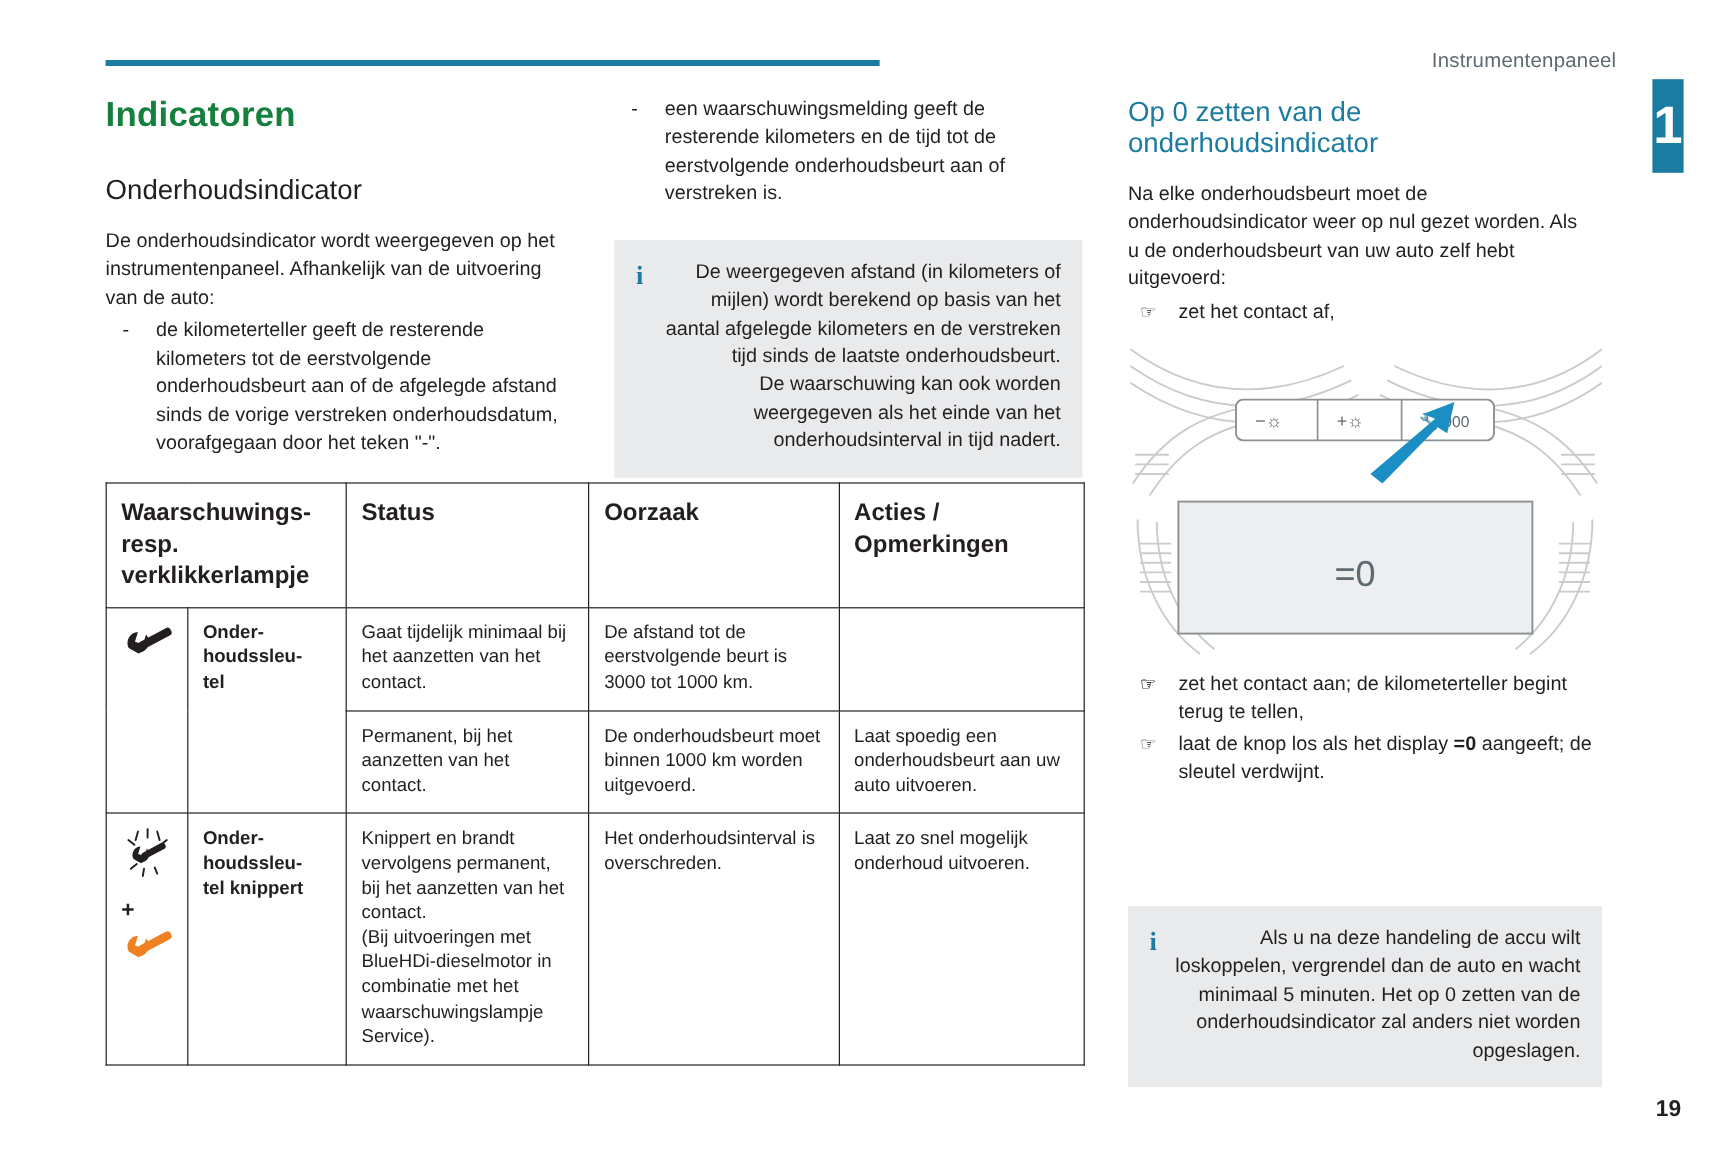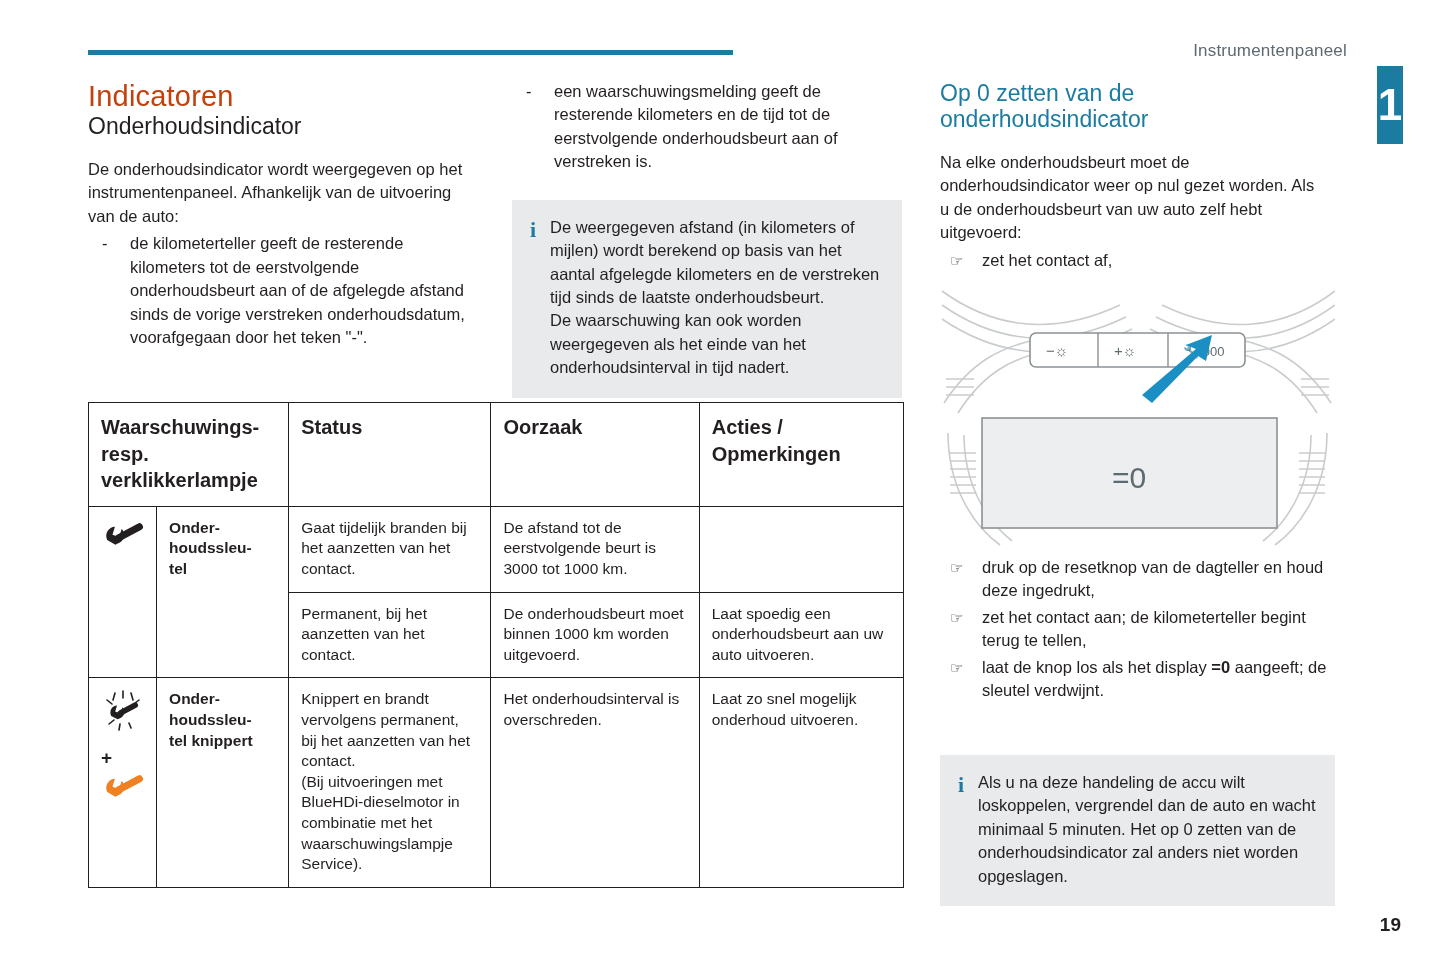--- a/index.html
+++ b/index.html
@@ -53,23 +53,23 @@
     justify-content: center;
     line-height: 1;
   }
   
   .col1 { position: absolute; left: 88px; top: 80px; width: 390px; }
   .col2 { position: absolute; left: 512px; top: 80px; width: 390px; }
   .col3 { position: absolute; left: 940px; top: 80px; width: 395px; }
 
   h1.title {
     font-size: 29px;
-    font-weight: normal;
-    color: #c2410c;
-    margin: 0 0 0 0;
+    font-weight: bold;
+    color: #15803d;
+    margin: 0 0 32px 0;
     letter-spacing: 0.2px;
   }
   h2.subtitle {
     font-size: 23px;
     font-weight: normal;
     color: #231f20;
     margin: 0 0 18px 0;
   }
   h2.subtitle.blue {
     color: #1b7ba0;
@@ -133,20 +133,21 @@
   .info-i {
     color: #1b7ba0;
     font-weight: bold;
     font-size: 22px;
     line-height: 1;
     font-family: "Liberation Serif", serif;
   }
   .infobox .itext {
     font-size: 16.5px;
     line-height: 1.42;
+    text-align: right;
   }
   
   .tbl {
     position: absolute;
     left: 88px;
     top: 402px;
     width: 816px;
     border-collapse: collapse;
     table-layout: fixed;
   }
@@ -285,21 +286,20 @@
 
       <rect x="42" y="135" width="295" height="110" fill="#eceeef" stroke="#8c9194" stroke-width="1.6"></rect>
       <text x="172" y="205" font-family="Liberation Sans, sans-serif" font-size="30" fill="#5e6a71">=0</text>
     </svg>
   </div>
 
   <div style="position:absolute; left:940px; top:556px; width:395px;">
     <ul class="hand">
       <li>
         <span class="marker">☞</span>
-        <span>druk op de resetknop van de dagteller en houd deze ingedrukt,</span>
       </li>
       <li>
         <span class="marker">☞</span>
         <span>zet het contact aan; de kilometerteller begint terug te tellen,</span>
       </li>
       <li>
         <span class="marker">☞</span>
         <span>laat de knop los als het display <b class="bold">=0</b> aangeeft; de sleutel verdwijnt.</span>
       </li>
     </ul>
@@ -336,21 +336,21 @@
       <tr>
         <td class="icon-cell" rowspan="2">
           <svg width="48" height="34" viewBox="0 0 48 34" xmlns="http://www.w3.org/2000/svg">
             <g transform="rotate(-28 24 17)">
               <path d="M6 13 a9 9 0 0 1 13 -8 l-6 6 l5 5 l6 -6 a9 9 0 0 1 -11 11 l-2 0 Z" fill="#231f20"></path>
               <rect x="14" y="13" width="30" height="7" rx="3" fill="#231f20"></rect>
             </g>
           </svg>
         </td>
         <td class="nm" rowspan="2">Onder-<br>houdssleu-<br>tel</td>
-        <td>Gaat tijdelijk branden bij het aanzetten van het contact.</td>
+        <td>Gaat tijdelijk minimaal bij het aanzetten van het contact.</td>
         <td>De afstand tot de eerstvolgende beurt is 3000 tot 1000 km.</td>
         <td></td>
       </tr>
       <tr>
         <td>Permanent, bij het aanzetten van het contact.</td>
         <td>De onderhoudsbeurt moet binnen 1000 km worden uitgevoerd.</td>
         <td>Laat spoedig een onderhoudsbeurt aan uw auto uitvoeren.</td>
       </tr>
       <tr>
         <td class="icon-cell">

